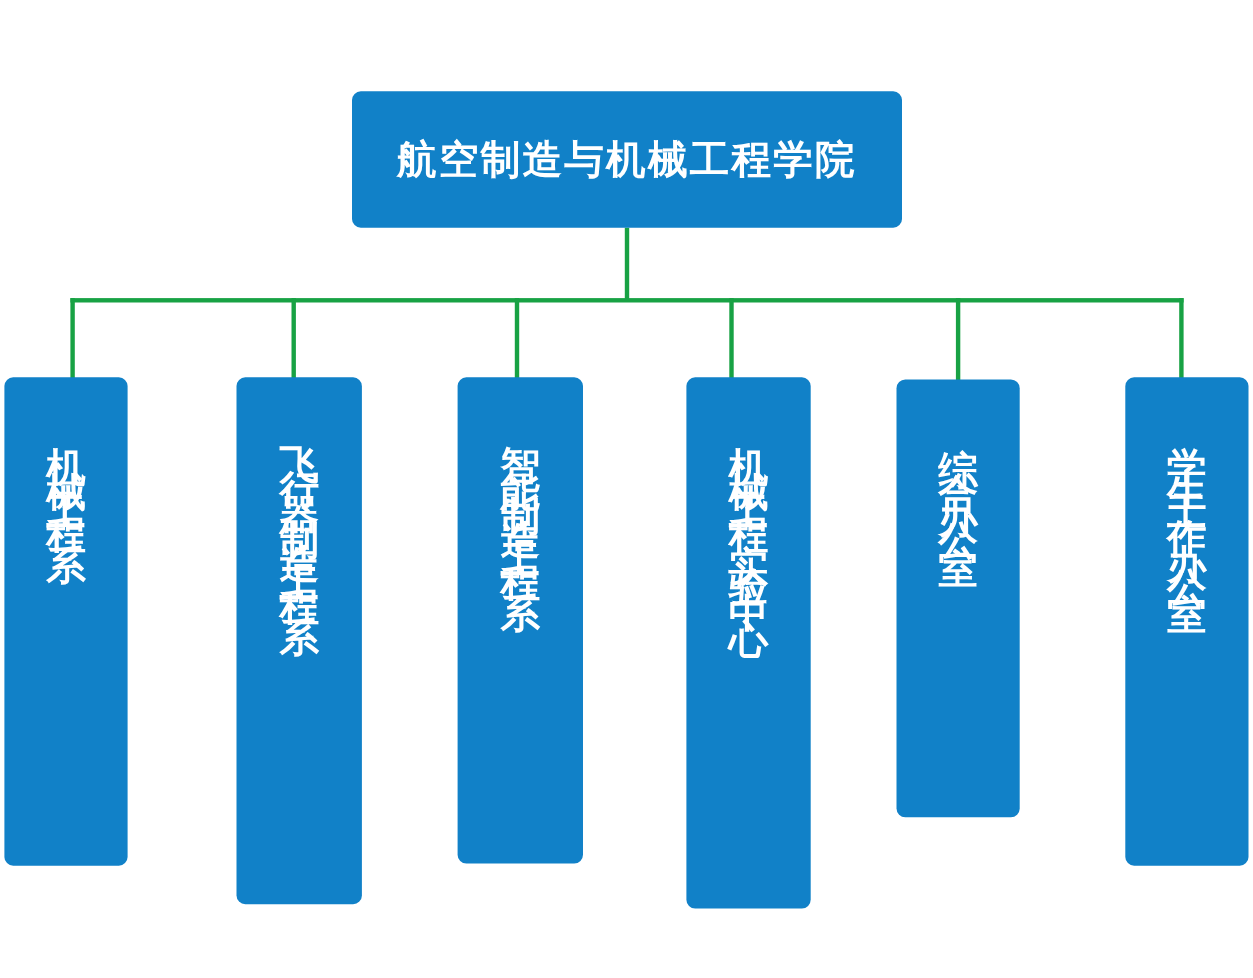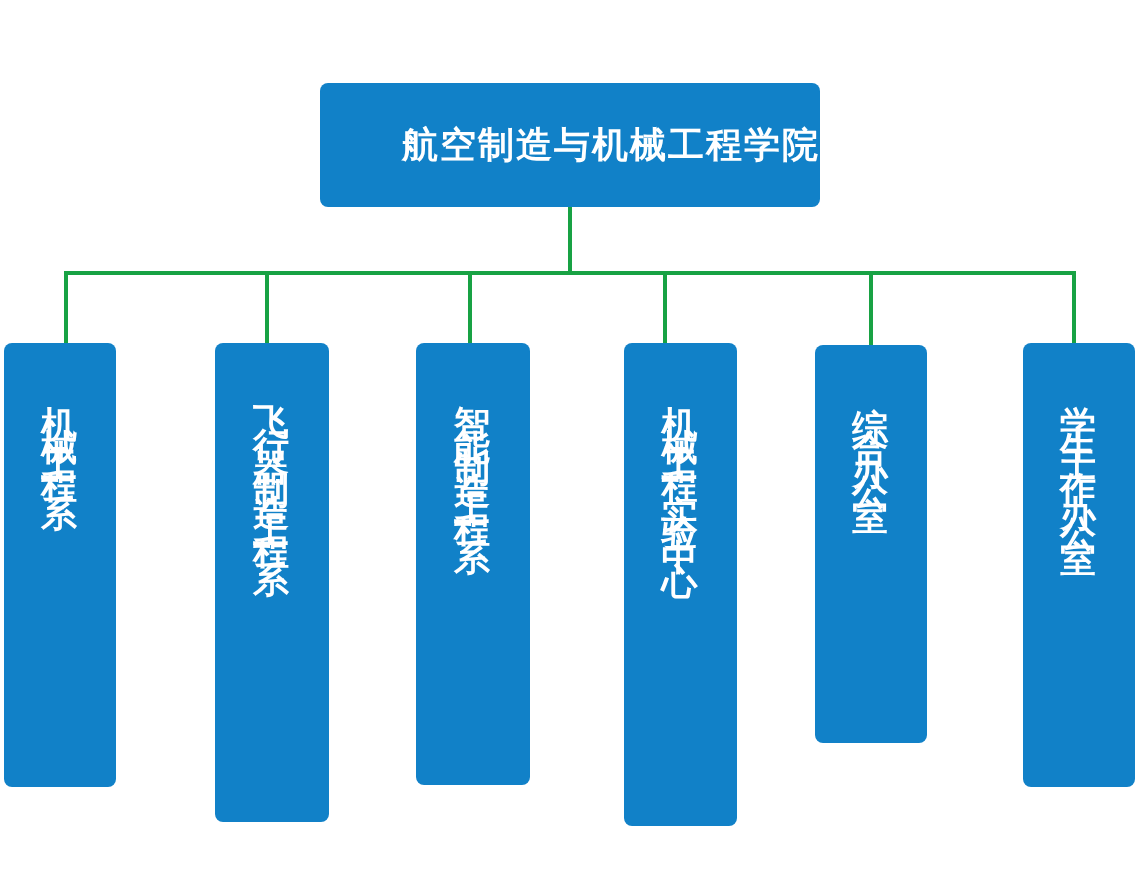--- a/index.html
+++ b/index.html
@@ -20,21 +20,21 @@
     color: #ffffff;
     border-radius: 8px;
   }
   .root-node {
     left: 320px;
     top: 83px;
     width: 500px;
     height: 124px;
     display: flex;
     align-items: center;
-    justify-content: flex-end;
+    justify-content: center;
     font-size: 36px;
     font-weight: bold;
     letter-spacing: 2px;
     text-align: center;
   }
   .dept-node {
     display: flex;
     justify-content: center;
     padding-top: 34px;
     font-size: 36px;

